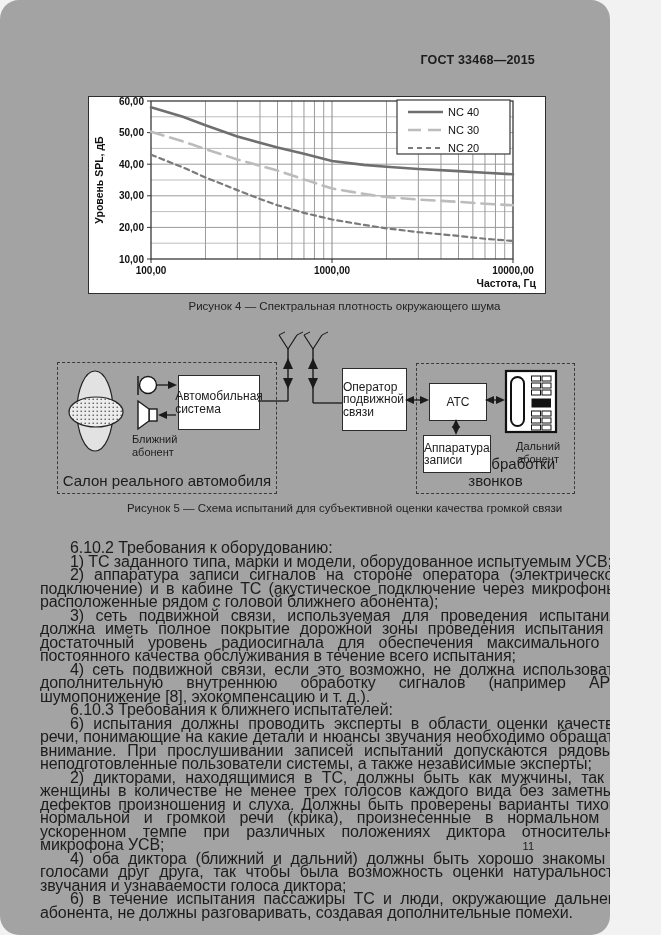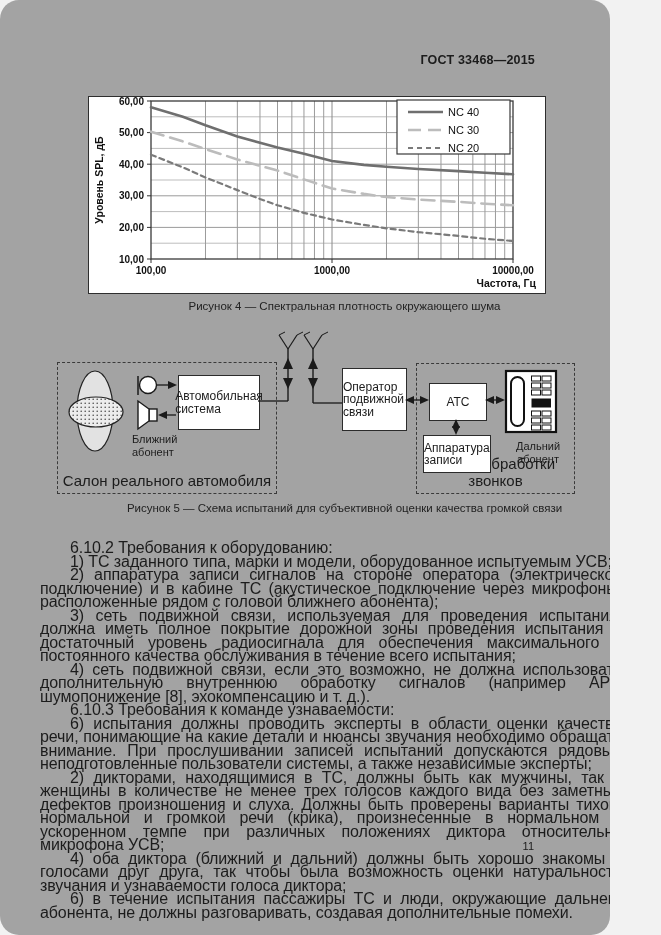--- a/index.html
+++ b/index.html
@@ -202,21 +202,21 @@
     </svg>
   </div>
   <div class="caption" style="top:502px;">Рисунок 5 — Схема испытаний для субъективной оценки качества громкой связи</div>
 
   <div class="body-text" id="body-text">
       <p>6.10.2 Требования к оборудованию:</p>
       <p>1) ТС заданного типа, марки и модели, оборудованное испытуемым УСВ;</p>
       <p>2) аппаратура записи сигналов на стороне оператора (электрическое подключение) и в кабине ТС (акустическое подключение через микрофоны, расположенные рядом с головой ближнего абонента);</p>
       <p>3) сеть подвижной связи, используемая для проведения испытания, должна иметь полное покрытие дорожной зоны проведения испытания и достаточный уровень радиосигнала для обеспечения максимального и постоянного качества обслуживания в течение всего испытания;</p>
       <p>4) сеть подвижной связи, если это возможно, не должна использовать дополнительную внутреннюю обработку сигналов (например АРУ, шумопонижение [8], эхокомпенсацию и т. д.).</p>
-      <p>6.10.3 Требования к команде узнаваемости:</p>
+      <p>6.10.3 Требования к ближнего испытателей:</p>
       <p>6) испытания должны проводить эксперты в области оценки качества речи, понимающие на какие детали и нюансы звучания необходимо обращать внимание. При прослушивании записей испытаний допускаются рядовые неподготовленные пользователи системы, а также независимые эксперты;</p>
       <p>2) дикторами, находящимися в ТС, должны быть как мужчины, так и женщины в количестве не менее трех голосов каждого вида без заметных дефектов произношения и слуха. Должны быть проверены варианты тихой, нормальной и громкой речи (крика), произнесенные в нормальном и ускоренном темпе при различных положениях диктора относительно микрофона УСВ;</p>
       <p>4) оба диктора (ближний и дальний) должны быть хорошо знакомы с голосами друг друга, так чтобы была возможность оценки натуральности звучания и узнаваемости голоса диктора;</p>
       <p>6) в течение испытания пассажиры ТС и люди, окружающие дальнего абонента, не должны разговаривать, создавая дополнительные помехи.</p>
     </div>
 
   <div class="page-number">11</div>
 </div>
 
 </body></html>

